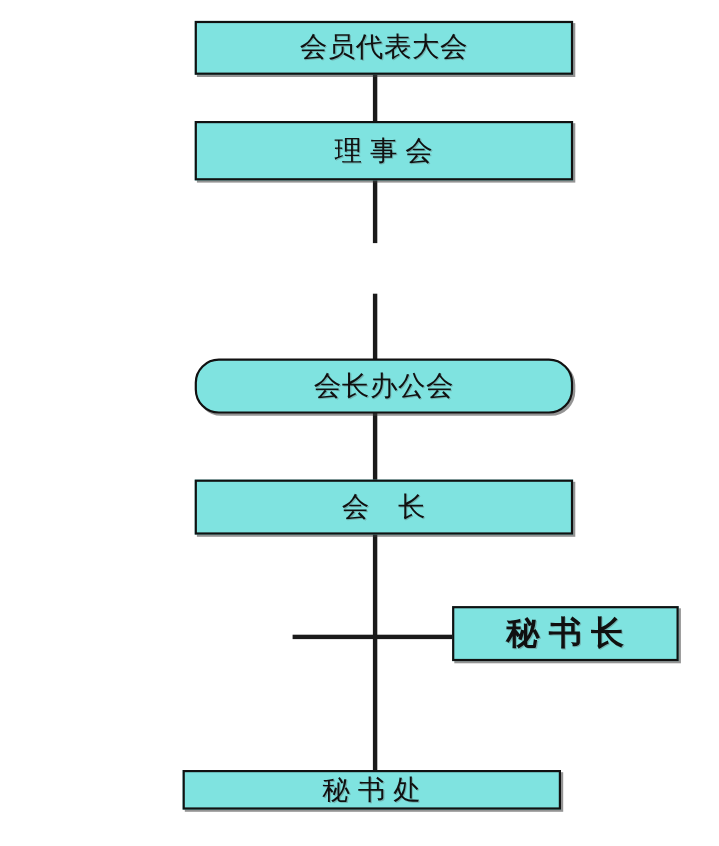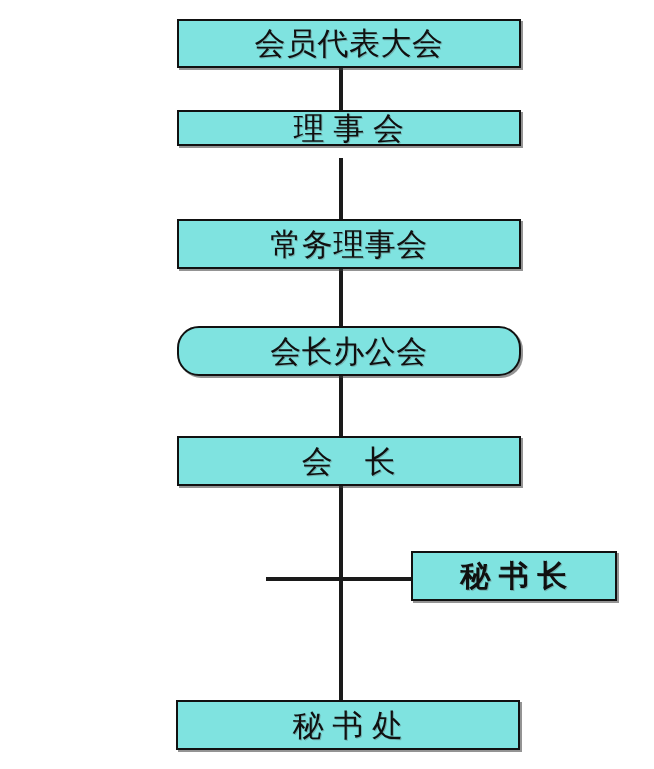--- a/index.html
+++ b/index.html
@@ -37,38 +37,38 @@
     background: #7fe3e0;
     border: 2px solid #111111;
     box-shadow: 2px 2px 0 rgba(60,60,60,0.55);
     display: flex;
     align-items: center;
     justify-content: center;
     overflow: hidden;
   }
   .org-box .box-label {
     font-family: "Liberation Serif", "DejaVu Serif", serif;
-    font-size: 31px;
+    font-size: 25px;
     line-height: 1;
     color: #101010;
     white-space: pre;
     letter-spacing: 0.5px;
     text-shadow: 1px 1px 0 rgba(90,90,90,0.35);
   }
   .org-box.side .box-label {
     font-size: 30px;
   }
 
   
   .box-assembly     { left: 177px; top: 19px;  width: 344px; height: 49px; }
-  .box-council      { left: 177px; top: 110px; width: 344px; height: 36px; text-align: center; }
+  .box-council      { left: 177px; top: 110px; width: 344px; height: 54px; text-align: center; }
   .box-standing     { left: 177px; top: 219px; width: 344px; height: 50px; }
   .box-president-office { left: 177px; top: 326px; width: 344px; height: 50px; border-radius: 22px; }
   .box-president    { left: 177px; top: 436px; width: 344px; height: 50px; }
-  .box-secretariat  { left: 176px; top: 700px; width: 344px; height: 50px; text-align: right; }
+  .box-secretariat  { left: 166px; top: 700px; width: 344px; height: 36px; text-align: right; }
 
   
   .box-executive-president { left: 42px;  top: 555px; width: 226px; height: 49px; }
   .box-secretary-general   { left: 411px; top: 551px; width: 206px; height: 50px; font-weight: bold; }
 
   
   .line-trunk-1 { left: 339px; top: 67px;  height: 45px; }
   .line-trunk-2 { left: 339px; top: 158px; height: 63px; }
   .line-trunk-3 { left: 339px; top: 267px; height: 61px; }
   .line-trunk-4 { left: 339px; top: 374px; height: 64px; }
@@ -88,23 +88,20 @@
   <div class="connector horizontal line-branch"></div>
 
   <div class="org-box box-assembly">
     <span class="box-label">会员代表大会</span>
   </div>
 
   <div class="org-box box-council">
     <span class="box-label">理 事 会</span>
   </div>
 
-  <div class="org-box box-standing">
-    <span class="box-label">常务理事会</span>
-  </div>
 
   <div class="org-box box-president-office">
     <span class="box-label">会长办公会</span>
   </div>
 
   <div class="org-box box-president">
     <span class="box-label">会　长</span>
   </div>
 
 

